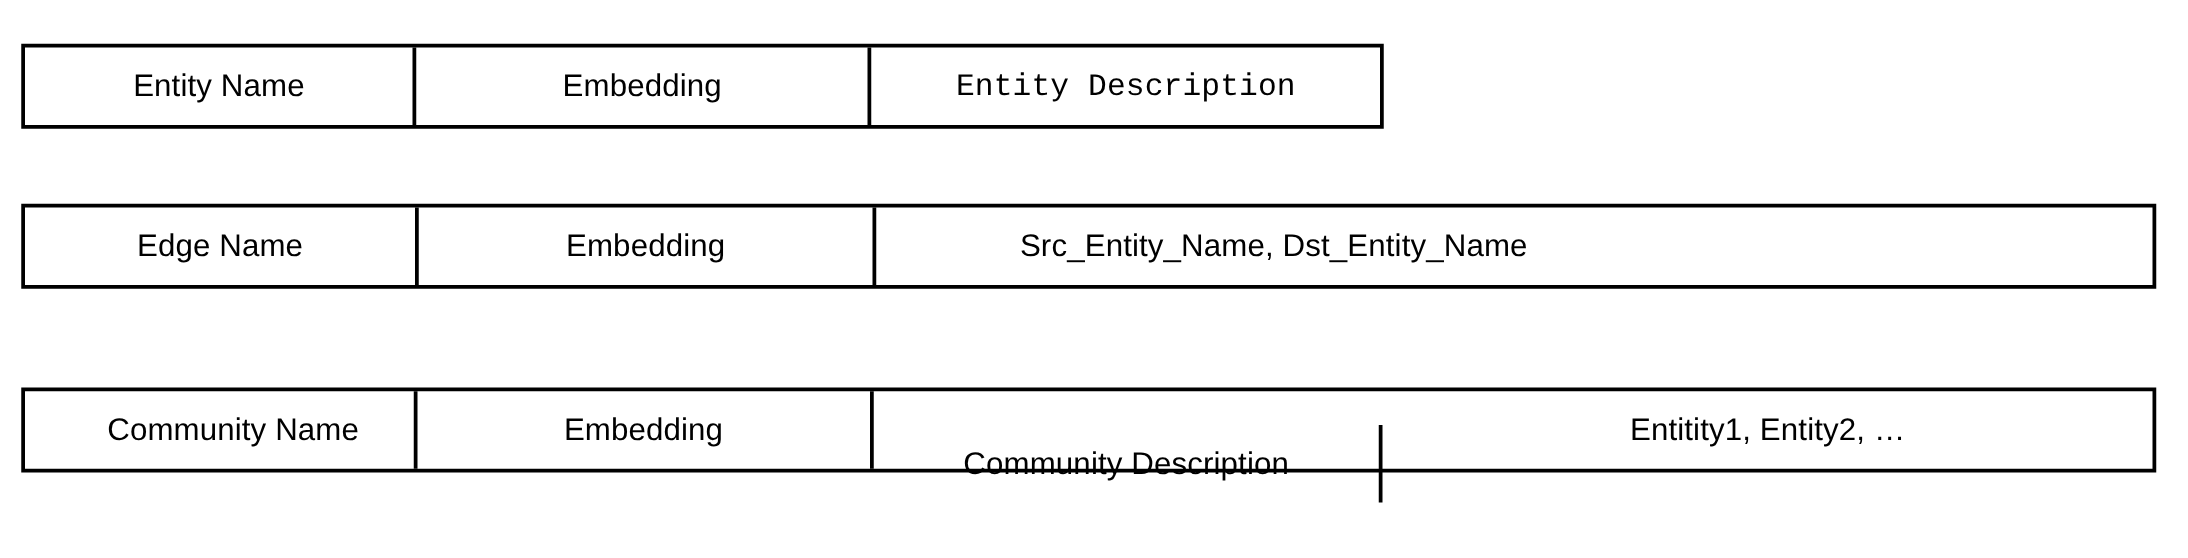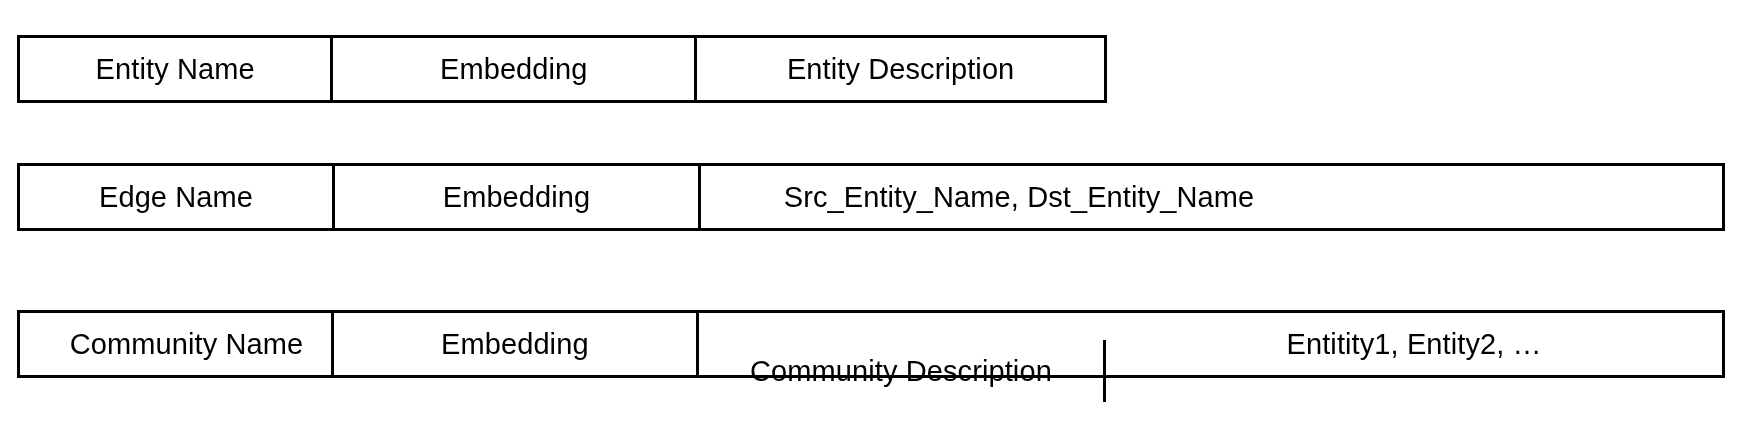--- a/index.html
+++ b/index.html
@@ -32,42 +32,42 @@
   }
 
   .schema-cell {
     box-sizing: border-box;
     display: flex;
     align-items: center;
     justify-content: center;
     height: 100%;
     border-right: 3px solid #000000;
     color: #000000;
-    font-size: 29px;
+    font-size: 25px;
     font-weight: 400;
     letter-spacing: 0.1px;
     white-space: nowrap;
     line-height: 1;
     padding: 0 6px;
   }
 
   .schema-cell:last-child {
     border-right: none;
   }
 
   
   #row-entity {
     left: 17px;
     top: 35px;
     width: 1090px;
     height: 68px;
   }
   #row-entity .c0 { width: 315px; }
   #row-entity .c1 { width: 366px; }
-  #row-entity .c2 { width: 409px; }
+  #row-entity .c2 { width: 409px; font-family: Liberation Mono, monospace; }
 
   
   #row-edge {
     left: 17px;
     top: 163px;
     width: 1708px;
     height: 68px;
     text-align: center;
   }
   #row-edge .c0 { width: 315px; }

